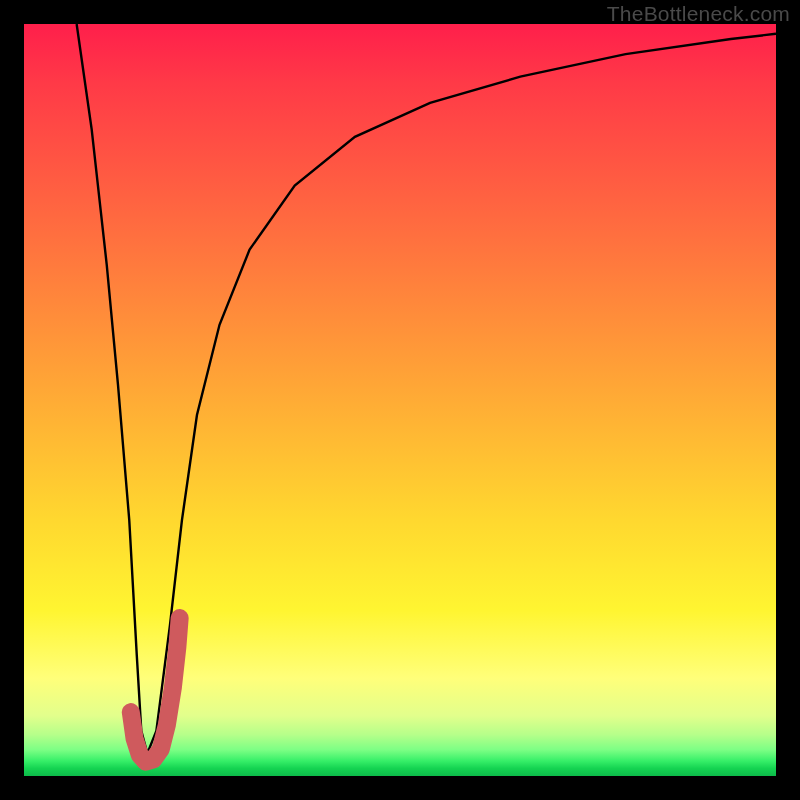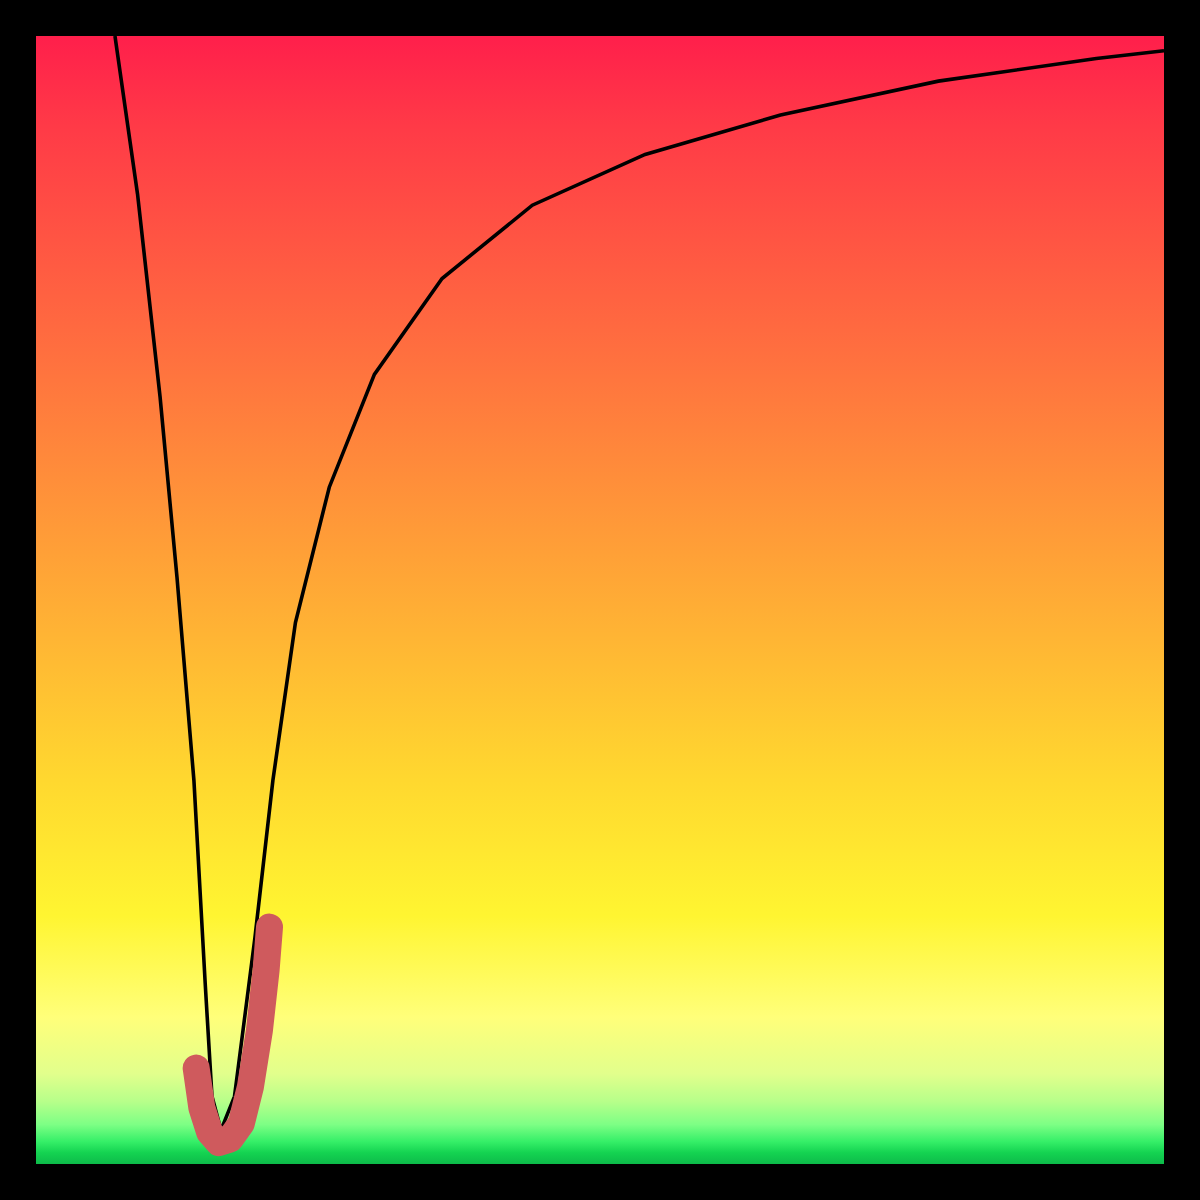--- a/index.html
+++ b/index.html
@@ -59,20 +59,21 @@
     font-size: 21px;
     font-weight: 500;
     letter-spacing: 0.2px;
     user-select: none;
   }
 </style>
 </head>
 <body>
 
 <div class="frame">
+  <div class="watermark">TheBottleneck.com</div>
   <div class="plot-area">
     <div class="gradient"></div>
     <svg class="svg-layer" viewBox="0 0 752 752" preserveAspectRatio="none">
       <path id="path-black" fill="none" stroke="#000" stroke-width="2.4" d="M52.64 0.00 L67.68 105.28 L82.72 240.64 L94.00 360.96 L105.28 496.32 L112.80 631.68 L117.31 706.88 L123.33 729.44 L132.35 706.88 L145.89 601.60 L157.92 496.32 L172.96 391.04 L195.52 300.80 L225.60 225.60 L270.72 161.68 L330.88 112.80 L406.08 78.96 L496.32 52.64 L601.60 30.08 L706.88 15.04 L752.00 9.78"></path>
       <path id="path-red" fill="none" stroke="#cf5a5d" stroke-width="18" stroke-linecap="round" stroke-linejoin="round" d="M106.78 688.08 L110.54 714.40 L115.81 730.94 L121.82 737.71 L129.34 735.46 L136.86 724.93 L142.88 700.86 L148.90 663.26 L153.41 622.66 L155.66 594.08"></path>
     </svg>
   </div>
 </div>
 
 </body></html>

